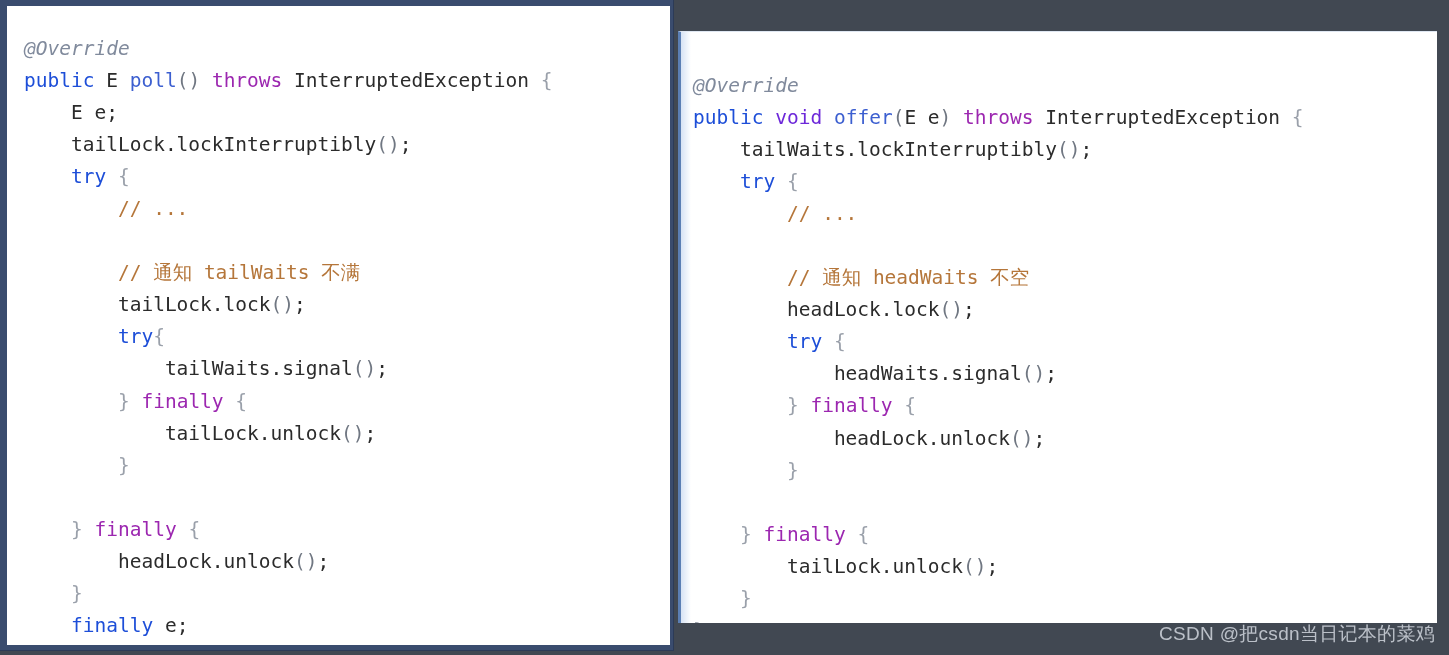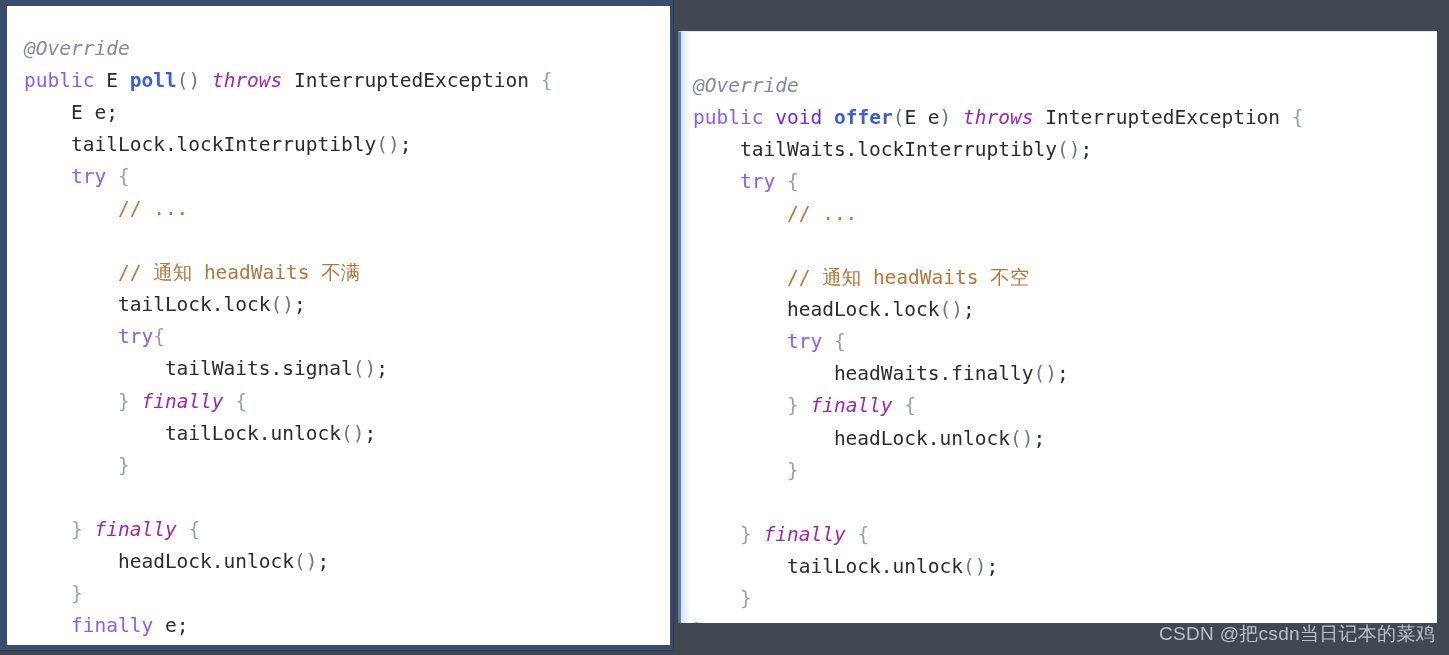--- a/index.html
+++ b/index.html
@@ -77,24 +77,24 @@
   }
 
   #panel-right .code-body {
     padding: 18px 0 0 12px;
     font-size: 19.5px;
     line-height: 32.1px;
   }
 
   
   .tok-anno   { color: #808a9c; font-style: italic; }
-  .tok-kw     { color: #8b5cf6; }       
-  .tok-kw2    { color: #9c27b0; font-style: italic; }       
+  .tok-kw     { color: #1d4ed8; }       
+  .tok-kw2    { color: #9c27b0; }       
   .tok-type   { color: #6d28d9; }       
-  .tok-fn     { color: #3c5fd0; font-weight: bold; }       
+  .tok-fn     { color: #3c5fd0; }       
   .tok-plain  { color: #2b2b2b; }
   .tok-punc   { color: #9aa0aa; }       
   .tok-paren  { color: #707782; }
   .tok-comment{ color: #b5763a; }
 
   
   #watermark {
     position: absolute;
     right: 14px;
     bottom: 8px;
@@ -112,21 +112,21 @@
 <div id="backdrop"></div>
 
 <div id="panel-left" class="code-panel">
   <pre class="code-body"><span class="tok-anno">@Override</span>
 <span class="tok-kw">public</span><span class="tok-plain"> E </span><span class="tok-fn">poll</span><span class="tok-paren">()</span><span class="tok-plain"> </span><span class="tok-kw2">throws</span><span class="tok-plain"> InterruptedException </span><span class="tok-punc">{</span>
 <span class="tok-plain">    E e;</span>
 <span class="tok-plain">    tailLock.lockInterruptibly</span><span class="tok-paren">()</span><span class="tok-plain">;</span>
 <span class="tok-plain">    </span><span class="tok-kw">try</span><span class="tok-plain"> </span><span class="tok-punc">{</span>
 <span class="tok-plain">        </span><span class="tok-comment">// ...</span>
 <span class="tok-plain"></span>
-<span class="tok-plain">        </span><span class="tok-comment">// 通知 headWaits 不满</span>
+<span class="tok-plain">        </span><span class="tok-comment">// 通知 tailWaits 不满</span>
 <span class="tok-plain">        tailLock.lock</span><span class="tok-paren">()</span><span class="tok-plain">;</span>
 <span class="tok-plain">        </span><span class="tok-kw">try</span><span class="tok-punc">{</span>
 <span class="tok-plain">            tailWaits.signal</span><span class="tok-paren">()</span><span class="tok-plain">;</span>
 <span class="tok-plain">        </span><span class="tok-punc">}</span><span class="tok-plain"> </span><span class="tok-kw2">finally</span><span class="tok-plain"> </span><span class="tok-punc">{</span>
 <span class="tok-plain">            tailLock.unlock</span><span class="tok-paren">()</span><span class="tok-plain">;</span>
 <span class="tok-plain">        </span><span class="tok-punc">}</span>
 <span class="tok-plain"></span>
 <span class="tok-plain">    </span><span class="tok-punc">}</span><span class="tok-plain"> </span><span class="tok-kw2">finally</span><span class="tok-plain"> </span><span class="tok-punc">{</span>
 <span class="tok-plain">        headLock.unlock</span><span class="tok-paren">()</span><span class="tok-plain">;</span>
 <span class="tok-plain">    </span><span class="tok-punc">}</span>
@@ -137,21 +137,21 @@
 <div id="panel-right" class="code-panel">
   <pre class="code-body"><span class="tok-anno">@Override</span>
 <span class="tok-kw">public</span><span class="tok-plain"> </span><span class="tok-type">void</span><span class="tok-plain"> </span><span class="tok-fn">offer</span><span class="tok-paren">(</span><span class="tok-plain">E e</span><span class="tok-paren">)</span><span class="tok-plain"> </span><span class="tok-kw2">throws</span><span class="tok-plain"> InterruptedException </span><span class="tok-punc">{</span>
 <span class="tok-plain">    tailWaits.lockInterruptibly</span><span class="tok-paren">()</span><span class="tok-plain">;</span>
 <span class="tok-plain">    </span><span class="tok-kw">try</span><span class="tok-plain"> </span><span class="tok-punc">{</span>
 <span class="tok-plain">        </span><span class="tok-comment">// ...</span>
 <span class="tok-plain"></span>
 <span class="tok-plain">        </span><span class="tok-comment">// 通知 headWaits 不空</span>
 <span class="tok-plain">        headLock.lock</span><span class="tok-paren">()</span><span class="tok-plain">;</span>
 <span class="tok-plain">        </span><span class="tok-kw">try</span><span class="tok-plain"> </span><span class="tok-punc">{</span>
-<span class="tok-plain">            headWaits.finally</span><span class="tok-paren">()</span><span class="tok-plain">;</span>
+<span class="tok-plain">            headWaits.signal</span><span class="tok-paren">()</span><span class="tok-plain">;</span>
 <span class="tok-plain">        </span><span class="tok-punc">}</span><span class="tok-plain"> </span><span class="tok-kw2">finally</span><span class="tok-plain"> </span><span class="tok-punc">{</span>
 <span class="tok-plain">            headLock.unlock</span><span class="tok-paren">()</span><span class="tok-plain">;</span>
 <span class="tok-plain">        </span><span class="tok-punc">}</span>
 <span class="tok-plain"></span>
 <span class="tok-plain">    </span><span class="tok-punc">}</span><span class="tok-plain"> </span><span class="tok-kw2">finally</span><span class="tok-plain"> </span><span class="tok-punc">{</span>
 <span class="tok-plain">        tailLock.unlock</span><span class="tok-paren">()</span><span class="tok-plain">;</span>
 <span class="tok-plain">    </span><span class="tok-punc">}</span>
 <span class="tok-punc">}</span></pre>
 </div>
 

